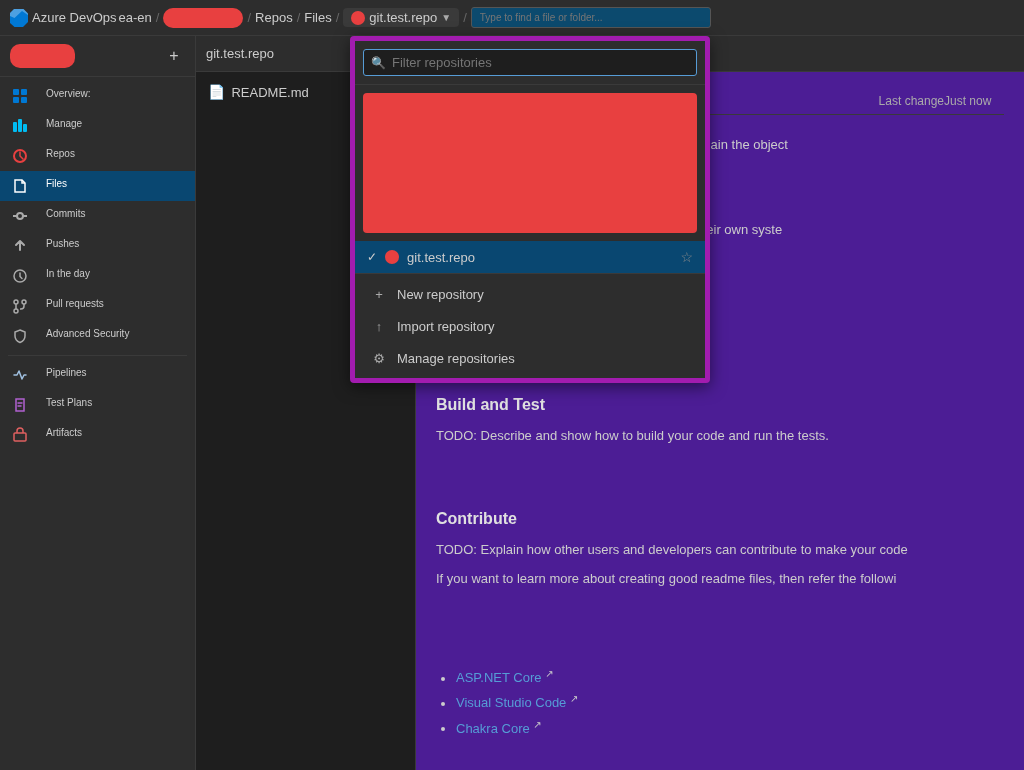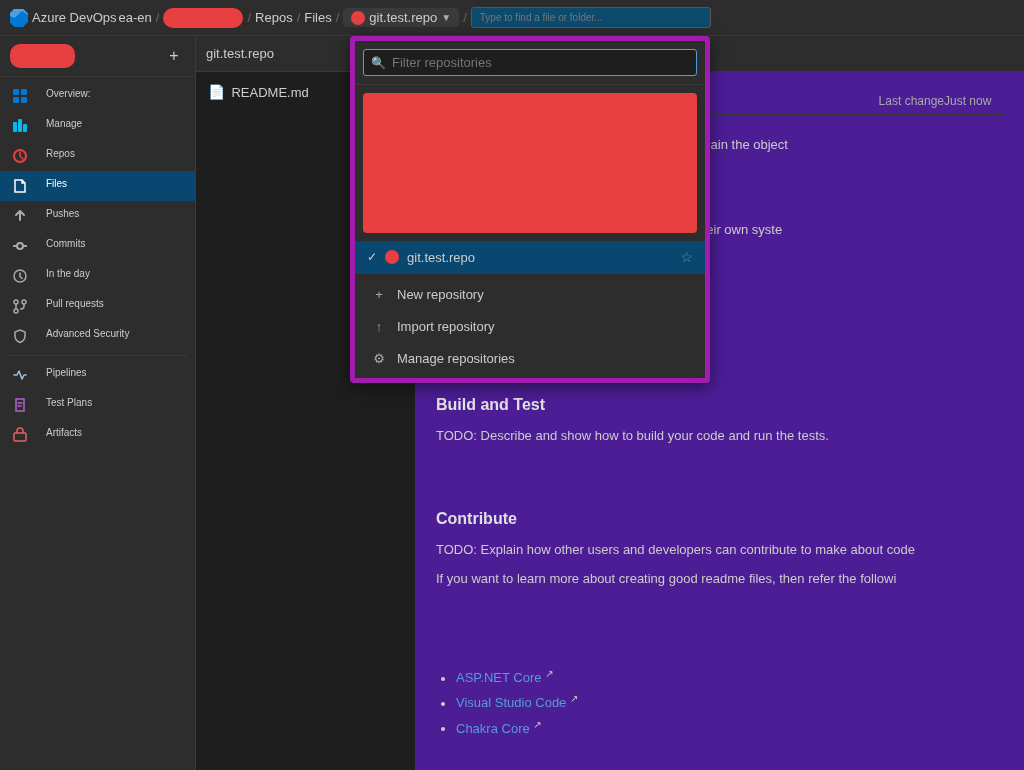--- a/index.html
+++ b/index.html
@@ -409,35 +409,35 @@
             <path d="M3 2h7l3 3v9H3V2z" stroke="#fff" stroke-width="1.5"></path>
             <path d="M10 2v3h3" stroke="#fff" stroke-width="1.5"></path>
           </svg>
         </span>
         <span>Files</span>
       </div>
 
       <div class="nav-item">
         <span class="nav-icon">
           <svg width="16" height="16" viewBox="0 0 16 16" fill="none">
-            <path d="M8 12V4M4 7l4-4 4 4" stroke="#aaa" stroke-width="2" stroke-linecap="round" stroke-linejoin="round"></path>
-          </svg>
-        </span>
-        <span>Pushes</span>
-      </div>
-
-      <div class="nav-item">
-        <span class="nav-icon">
-          <svg width="16" height="16" viewBox="0 0 16 16" fill="none">
             <circle cx="8" cy="8" r="3" stroke="#aaa" stroke-width="2"></circle>
             <line x1="1" y1="8" x2="5" y2="8" stroke="#aaa" stroke-width="2"></line>
             <line x1="11" y1="8" x2="15" y2="8" stroke="#aaa" stroke-width="2"></line>
           </svg>
         </span>
         <span>Commits</span>
+      </div>
+
+      <div class="nav-item">
+        <span class="nav-icon">
+          <svg width="16" height="16" viewBox="0 0 16 16" fill="none">
+            <path d="M8 12V4M4 7l4-4 4 4" stroke="#aaa" stroke-width="2" stroke-linecap="round" stroke-linejoin="round"></path>
+          </svg>
+        </span>
+        <span>Pushes</span>
       </div>
 
 
       <div class="nav-item">
         <span class="nav-icon">
           <svg width="16" height="16" viewBox="0 0 16 16" fill="none">
             <circle cx="8" cy="8" r="6" stroke="#aaa" stroke-width="1.5"></circle>
             <path d="M8 5v3.5l2 2" stroke="#aaa" stroke-width="1.5" stroke-linecap="round"></path>
           </svg>
         </span>
@@ -528,21 +528,21 @@
             <li>Installation process</li>
             <li>Software dependencies</li>
             <li>Latest releases</li>
             <li>API references</li>
           </ol>
           <br>
           <h2>Build and Test</h2>
           <p>TODO: Describe and show how to build your code and run the tests.</p>
           <br>
           <h2>Contribute</h2>
-          <p>TODO: Explain how other users and developers can contribute to make about code</p>
+          <p>TODO: Explain how other users and developers can contribute to make your code</p>
           <p>If you want to learn more about creating good readme files, then refer the followi</p>
           <br>
           <ul style="padding-left:20px;margin-top:48px;">
             <li>
               <a class="readme-link" href="#">ASP.NET Core</a>
               <span class="external-icon">↗</span>
             </li>
             <li>
               <a class="readme-link" href="#">Visual Studio Code</a>
               <span class="external-icon">↗</span>

